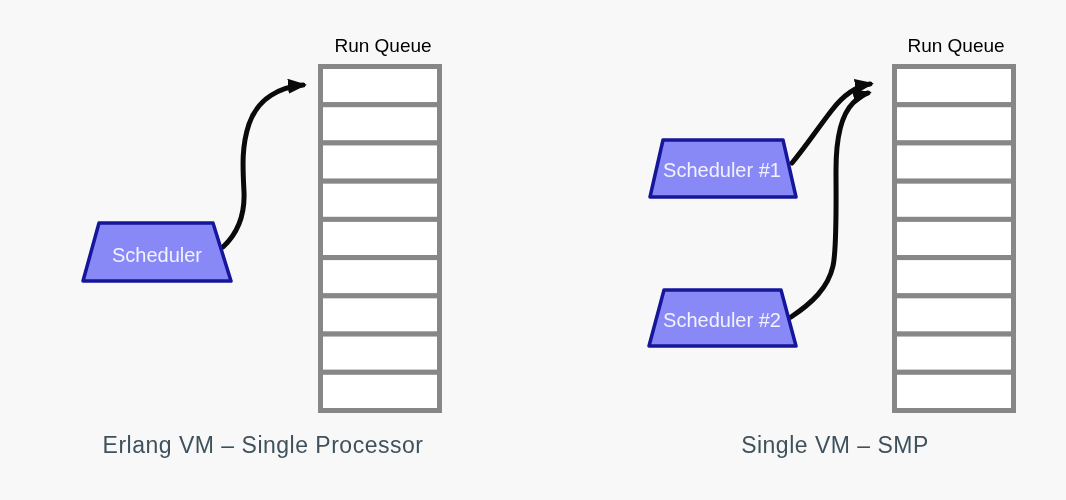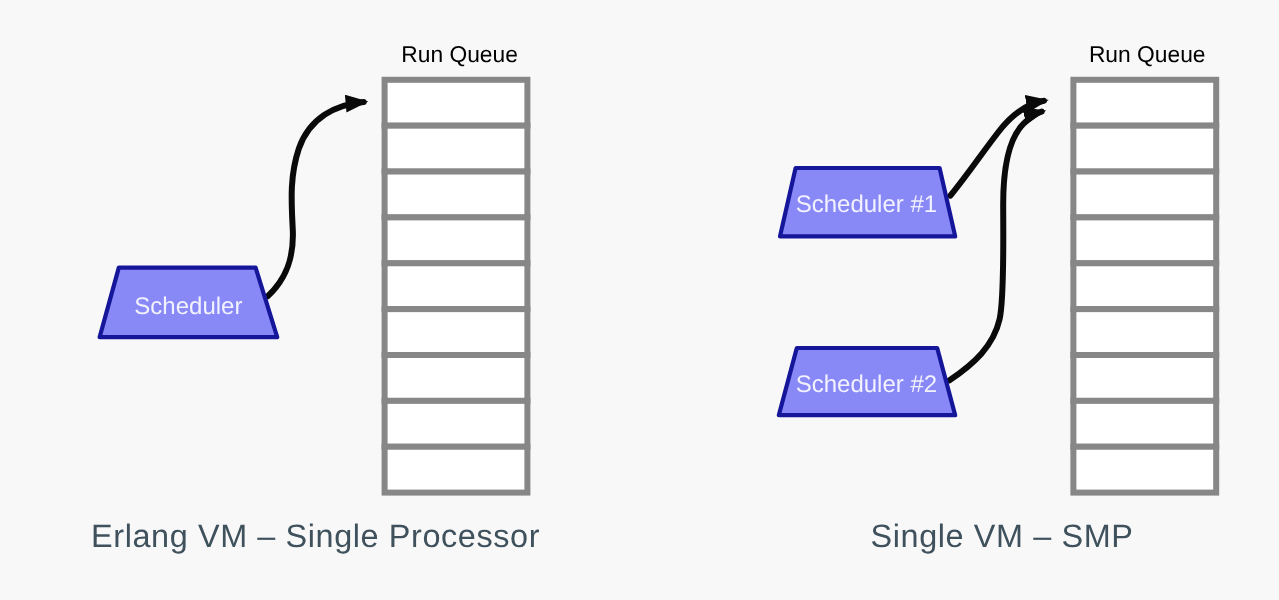--- a/index.html
+++ b/index.html
@@ -59,21 +59,21 @@
     stroke-width: 5;
     stroke-linecap: round;
   }
   .arrowhead-path { fill: var(--arrow); }
   .caption {
     position: absolute;
     top: 432px;
     text-align: center;
     font-family: "Liberation Sans", sans-serif;
     font-weight: 300;
-    font-size: 27px;
+    font-size: 23px;
     letter-spacing: 0.5px;
     color: var(--caption);
     white-space: nowrap;
   }
   .caption-left  { left: 0;     width: 526px; }
   .caption-right { left: 650px; width: 370px; }
 </style>
 </head>
 <body>
 

